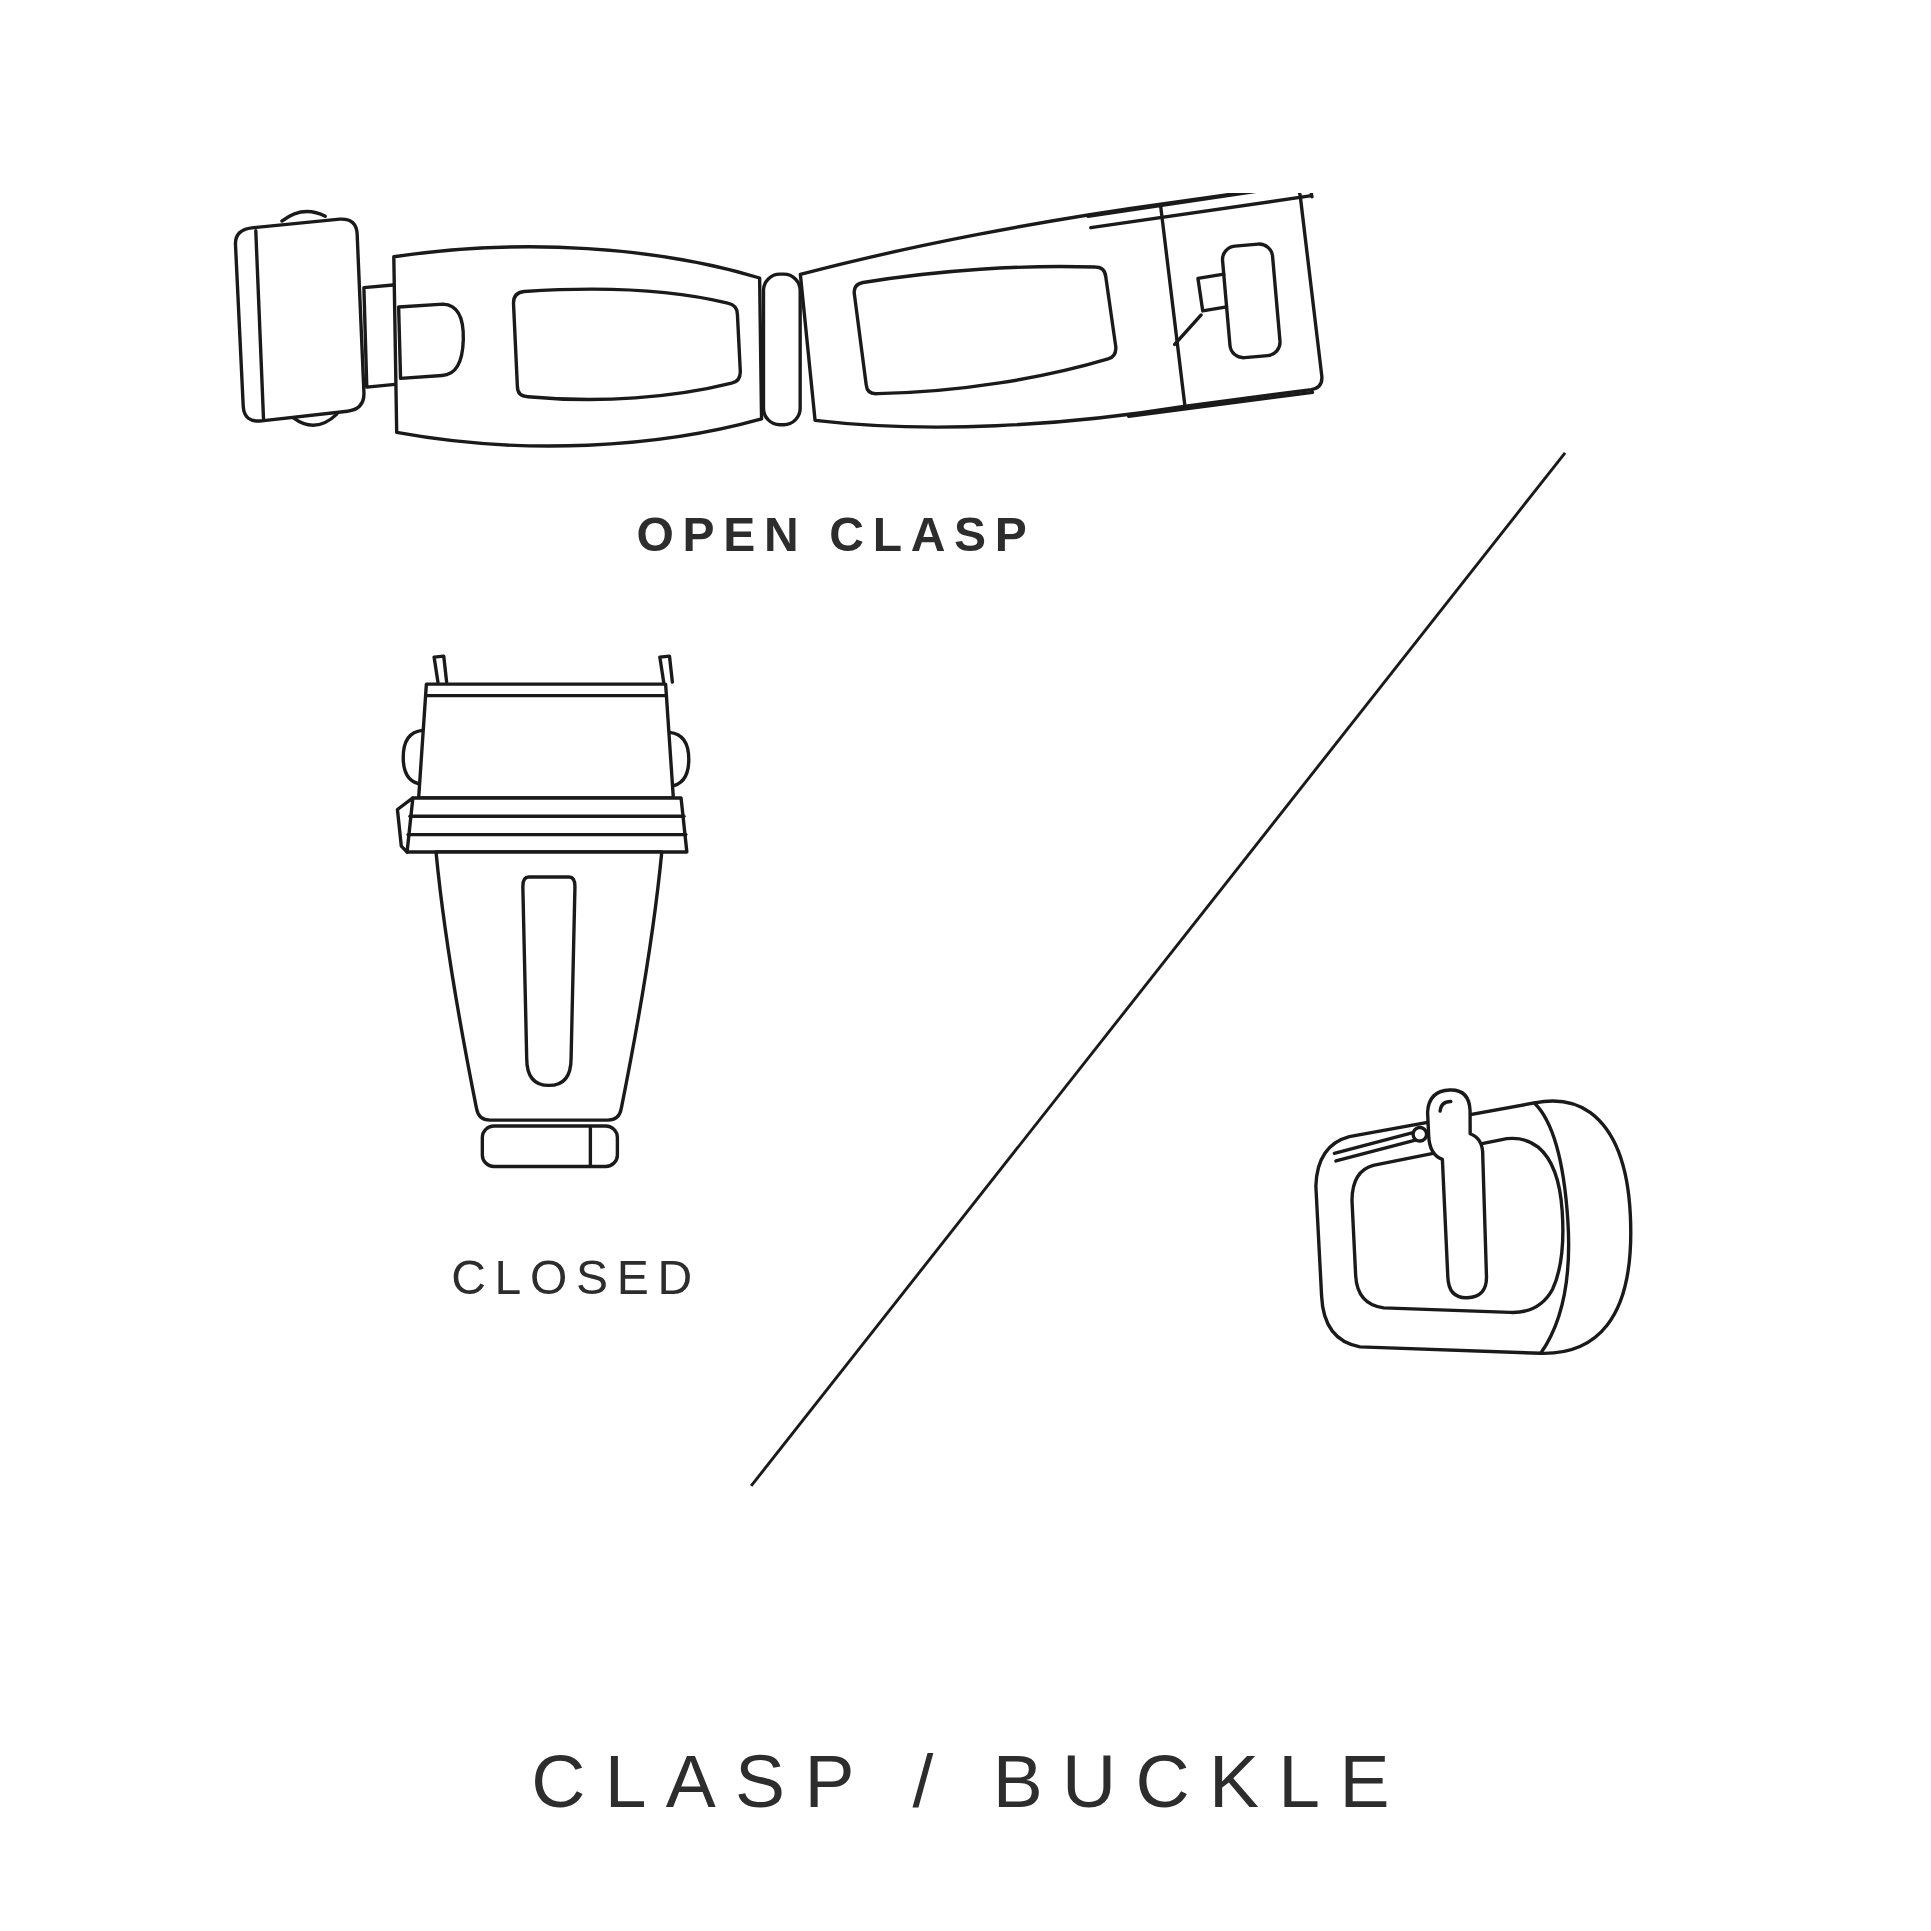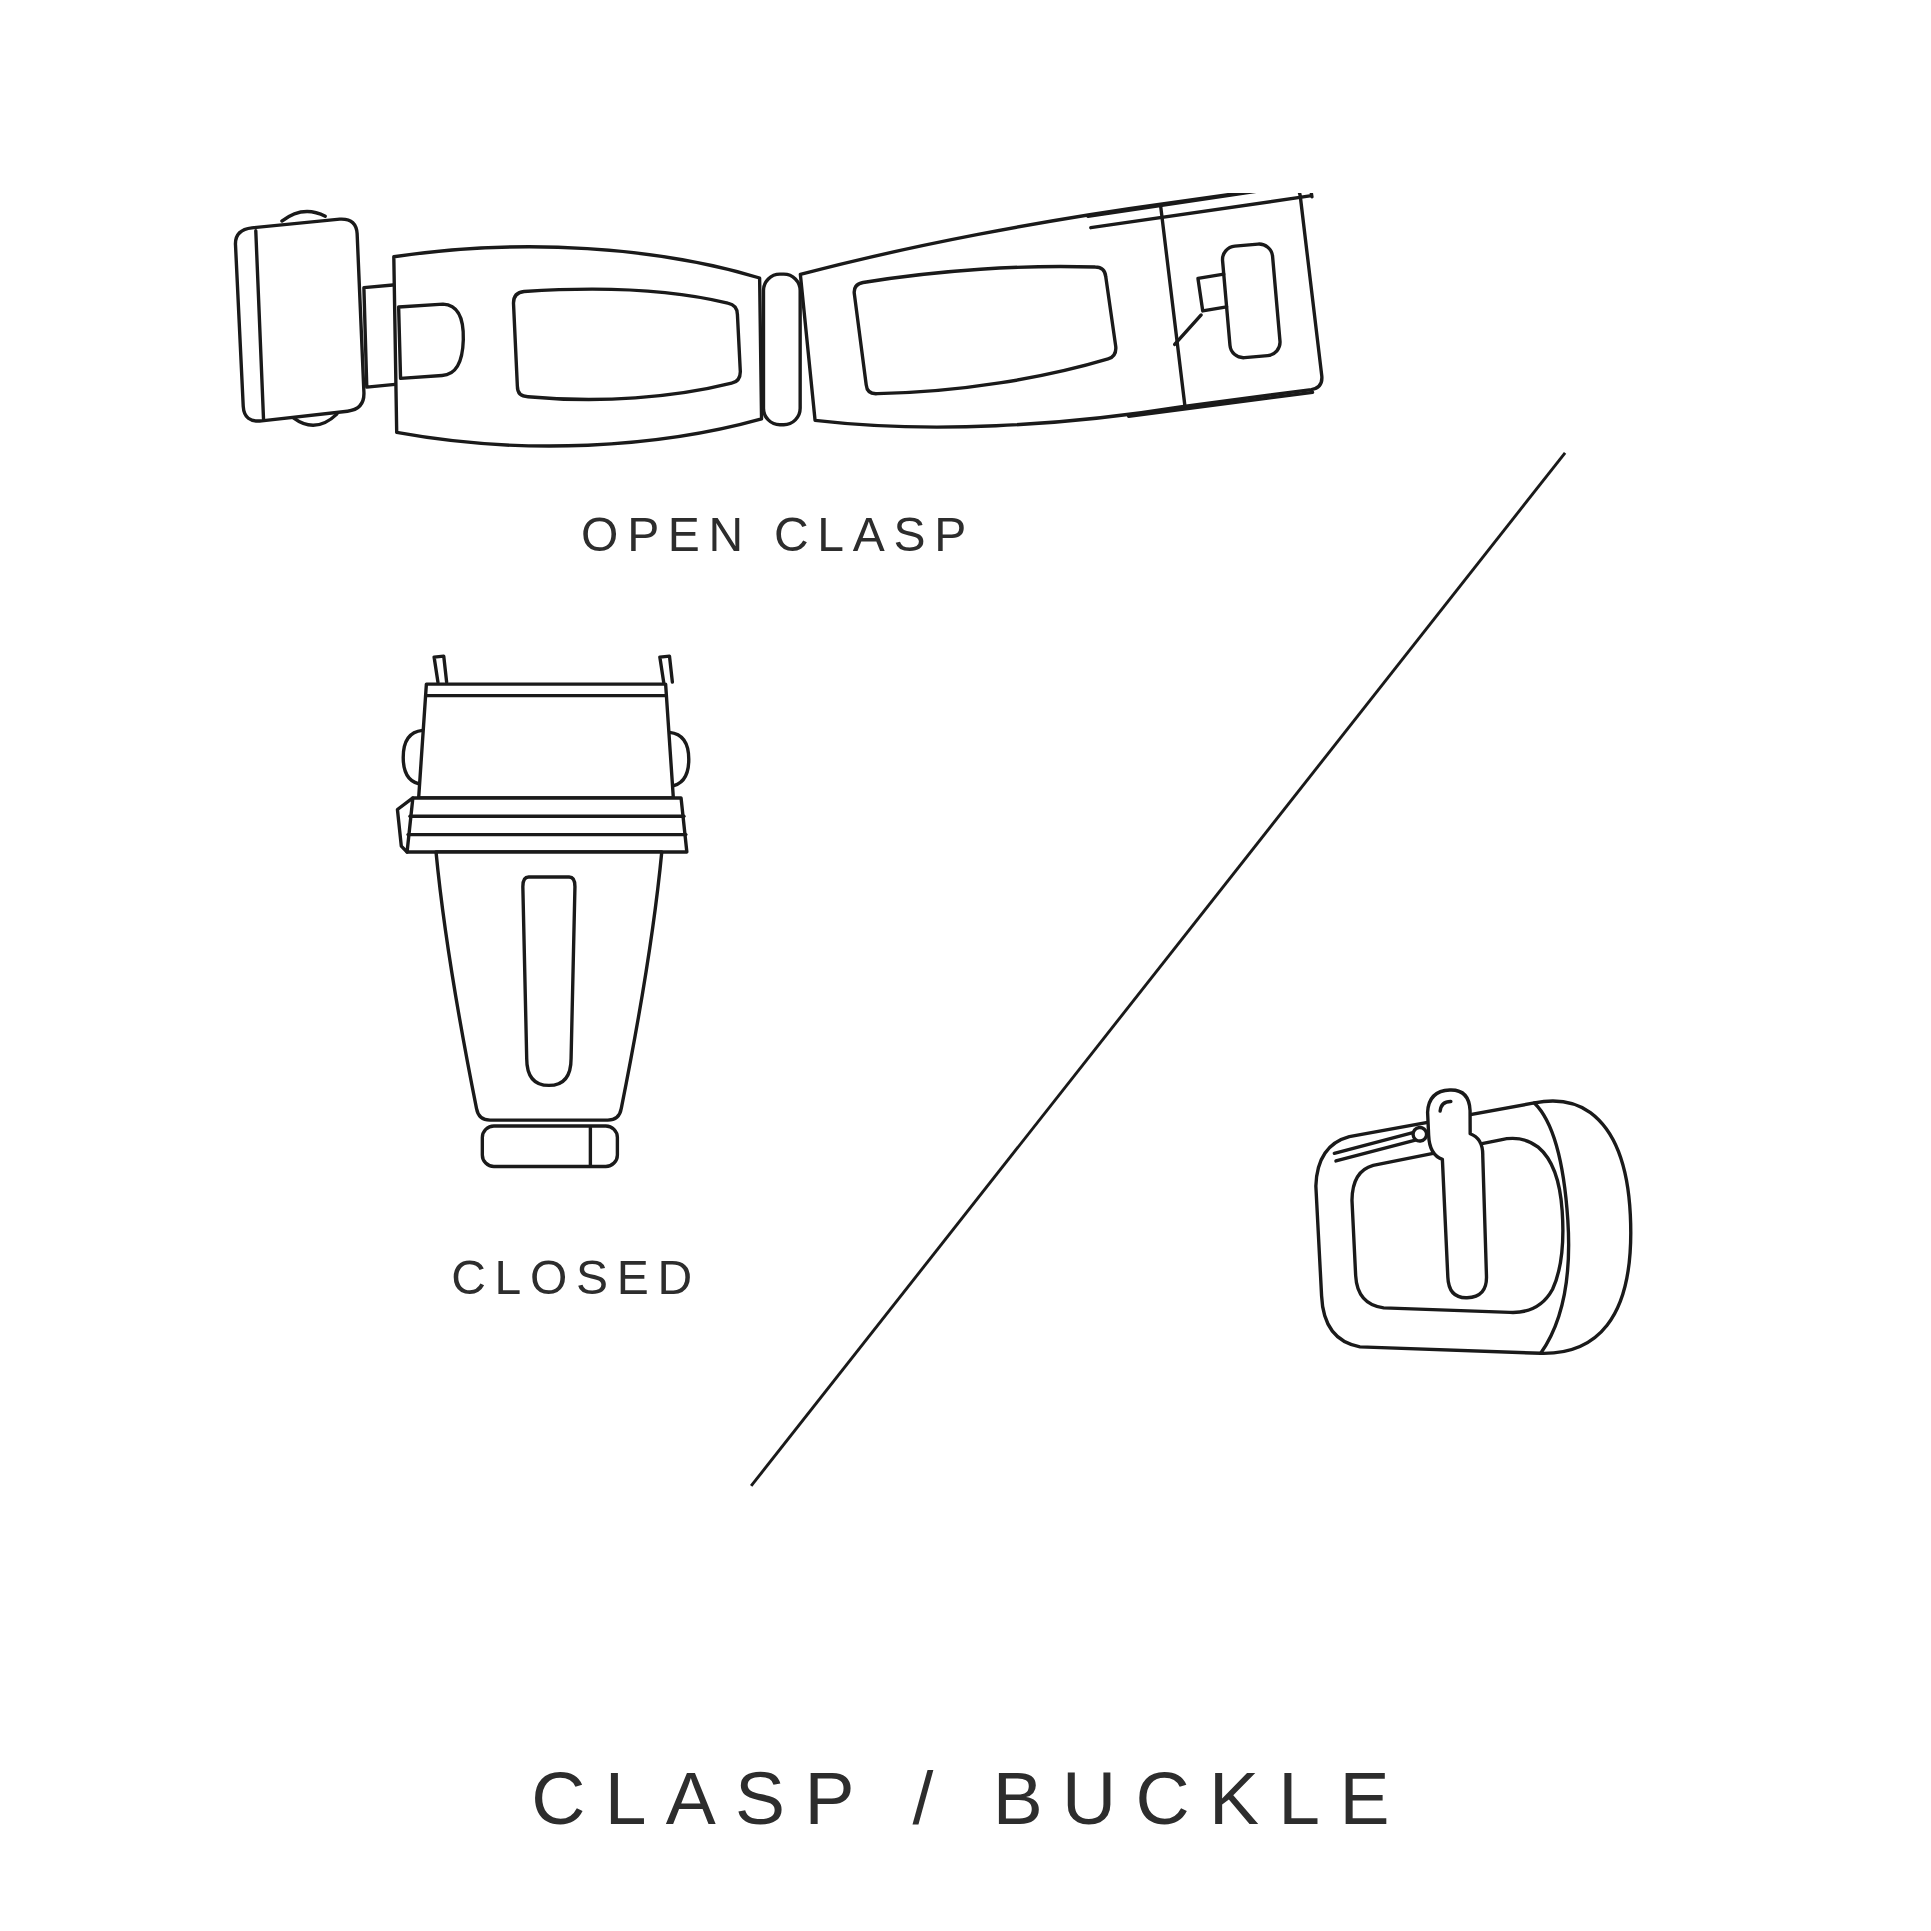--- a/index.html
+++ b/index.html
@@ -59,21 +59,21 @@
         <rect x="1043" y="94" width="52" height="116" rx="14"></rect>
         <path fill="none" d="M1043,122 L1016,124 L1018,158 L1043,156"></path>
         <path fill="none" d="M1016,162 L986,190"></path>
         <path fill="none" d="M908,50 L1140,36 L1141,50"></path>
         <path fill="none" d="M910,62 L1139,49"></path>
         <path fill="none" d="M932,260 L1124,252"></path>
       </g>
     </g>
   </svg>
 
-  <div class="label caption" style="left:778px; top:507px;">OPEN CLASP</div>
+  <div class="label caption" style="left:836px; top:507px;font-weight:bold;">OPEN CLASP</div>
 
   <svg class="abs" style="left:382px; top:653px;" width="328" height="560" viewBox="0 0 340 580">
     <g fill="#ffffff" stroke="#1a1a1a" stroke-width="3.5" stroke-linejoin="round" stroke-linecap="round">
 
       <path fill="none" d="M58,30 L54,4 L64,3 L67,30"></path>
       <path fill="none" d="M292,30 L288,4 L298,3 L301,30"></path>
 
       <path d="M42,80 Q22,82 22,108 Q22,134 42,136"></path>
       <path d="M298,82 Q318,84 318,110 Q318,136 298,138"></path>
 
@@ -111,16 +111,16 @@
 
       <path fill="none" d="M103,72 L196,56"></path>
       <path fill="none" d="M104,80 L197,64"></path>
       <circle cx="193" cy="60" r="7"></circle>
 
       <path d="M203,38 Q206,16 228,17 Q248,18 247,40 L245,64 Q258,70 256,88 L249,212 Q248,234 227,233 Q208,232 209,210 L214,88 Q201,82 202,62 Z"></path>
       <path fill="none" d="M216,38 Q218,28 228,29"></path>
     </g>
   </svg>
 
-  <div class="label main-title" style="left:970px; top:1738px;margin-top:17px;">CLASP / BUCKLE</div>
+  <div class="label main-title" style="left:970px; top:1738px;">CLASP / BUCKLE</div>
 
 </div>
 
 
 </body></html>

